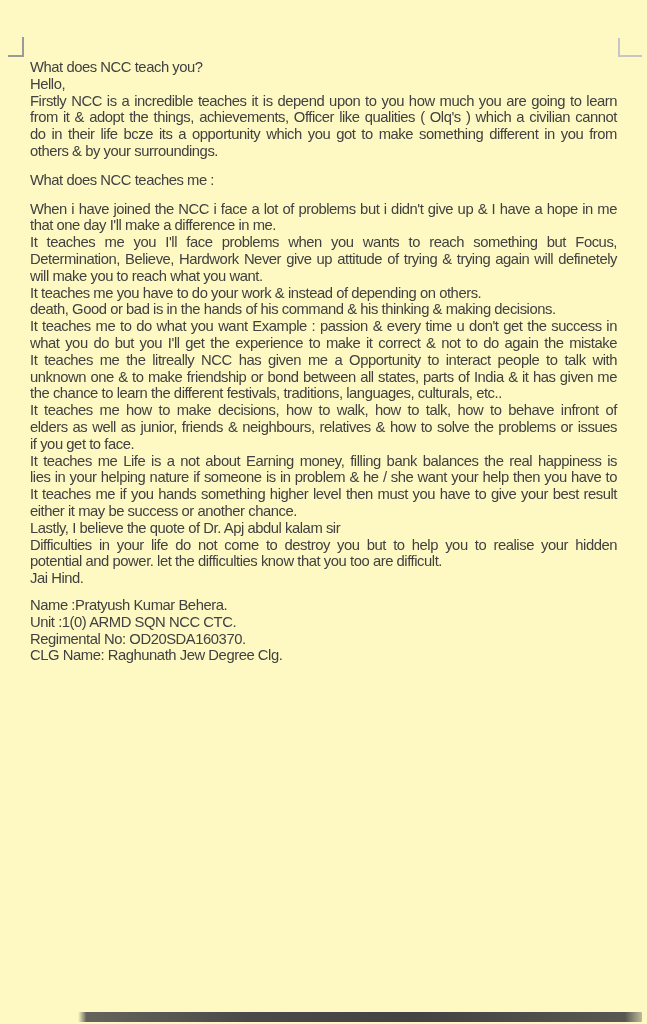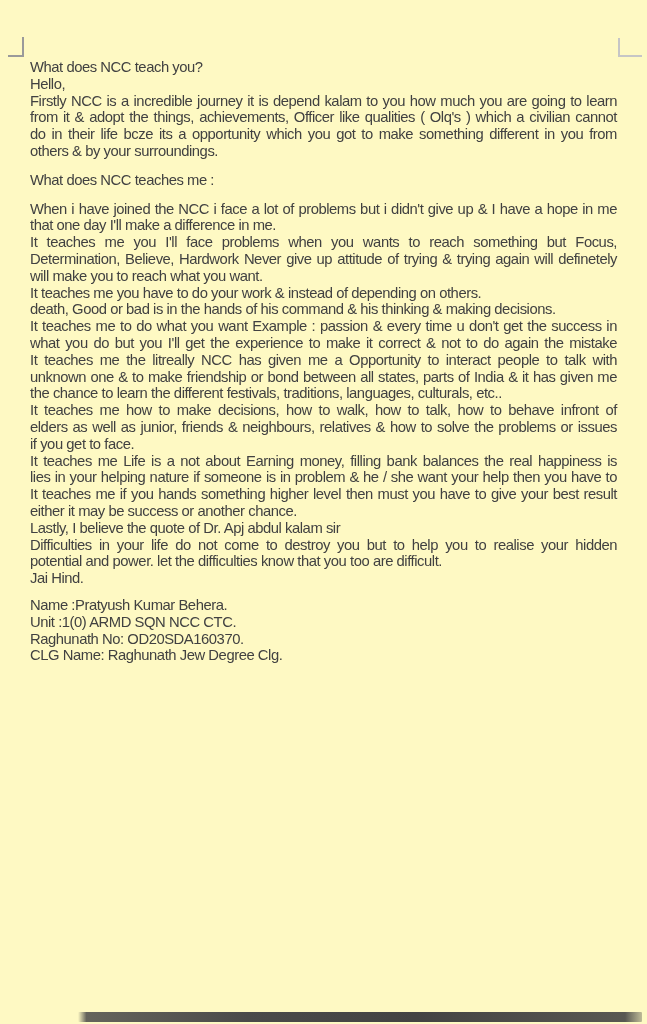--- a/index.html
+++ b/index.html
@@ -56,21 +56,21 @@
 </style>
 </head>
 <body>
 
 <div class="page">
   <div class="mark mark-tl"></div>
   <div class="mark mark-tr"></div>
   <div class="content" id="content">
       <div class="line">What does NCC teach you?</div>
       <div class="line">Hello,</div>
-      <div class="line j">Firstly NCC is a incredible journey it is depend kalam to you how much you are going to learn</div>
+      <div class="line j">Firstly NCC is a incredible teaches it is depend upon to you how much you are going to learn</div>
       <div class="line j">from it &amp; adopt the things, achievements, Officer like qualities ( Olq's ) which a civilian cannot</div>
       <div class="line j">do in their life bcze its a opportunity which you got to make something different in you from</div>
       <div class="line">others &amp; by your surroundings.</div>
       <div class="spacer" style="height: 12px;"></div>
       <div class="line">What does NCC teaches me :</div>
       <div class="spacer" style="height: 12px;"></div>
       <div class="line j">When i have joined the NCC i face a lot of problems but i didn't give up &amp; I have a hope in me</div>
       <div class="line">that one day I'll make a difference in me.</div>
       <div class="line j">It teaches me you I'll face problems when you wants to reach something but Focus,</div>
       <div class="line j">Determination, Believe, Hardwork Never give up attitude of trying &amp; trying again will definetely</div>
@@ -89,17 +89,17 @@
       <div class="line j">lies in your helping nature if someone is in problem &amp; he / she want your help then you have to</div>
       <div class="line j">It teaches me if you hands something higher level then must you have to give your best result</div>
       <div class="line">either it may be success or another chance.</div>
       <div class="line">Lastly, I believe the quote of Dr. Apj abdul kalam sir</div>
       <div class="line j">Difficulties in your life do not come to destroy you but to help you to realise your hidden</div>
       <div class="line">potential and power. let the difficulties know that you too are difficult.</div>
       <div class="line">Jai Hind.</div>
       <div class="spacer" style="height: 10px;"></div>
       <div class="line">Name :Pratyush Kumar Behera.</div>
       <div class="line">Unit :1(0) ARMD SQN NCC CTC.</div>
-      <div class="line">Raghunath No: OD20SDA160370.</div>
+      <div class="line">Regimental No: OD20SDA160370.</div>
       <div class="line">CLG Name: Raghunath Jew Degree Clg.</div>
     </div>
   <div class="bottom-bar"></div>
 </div>
 
 </body></html>

